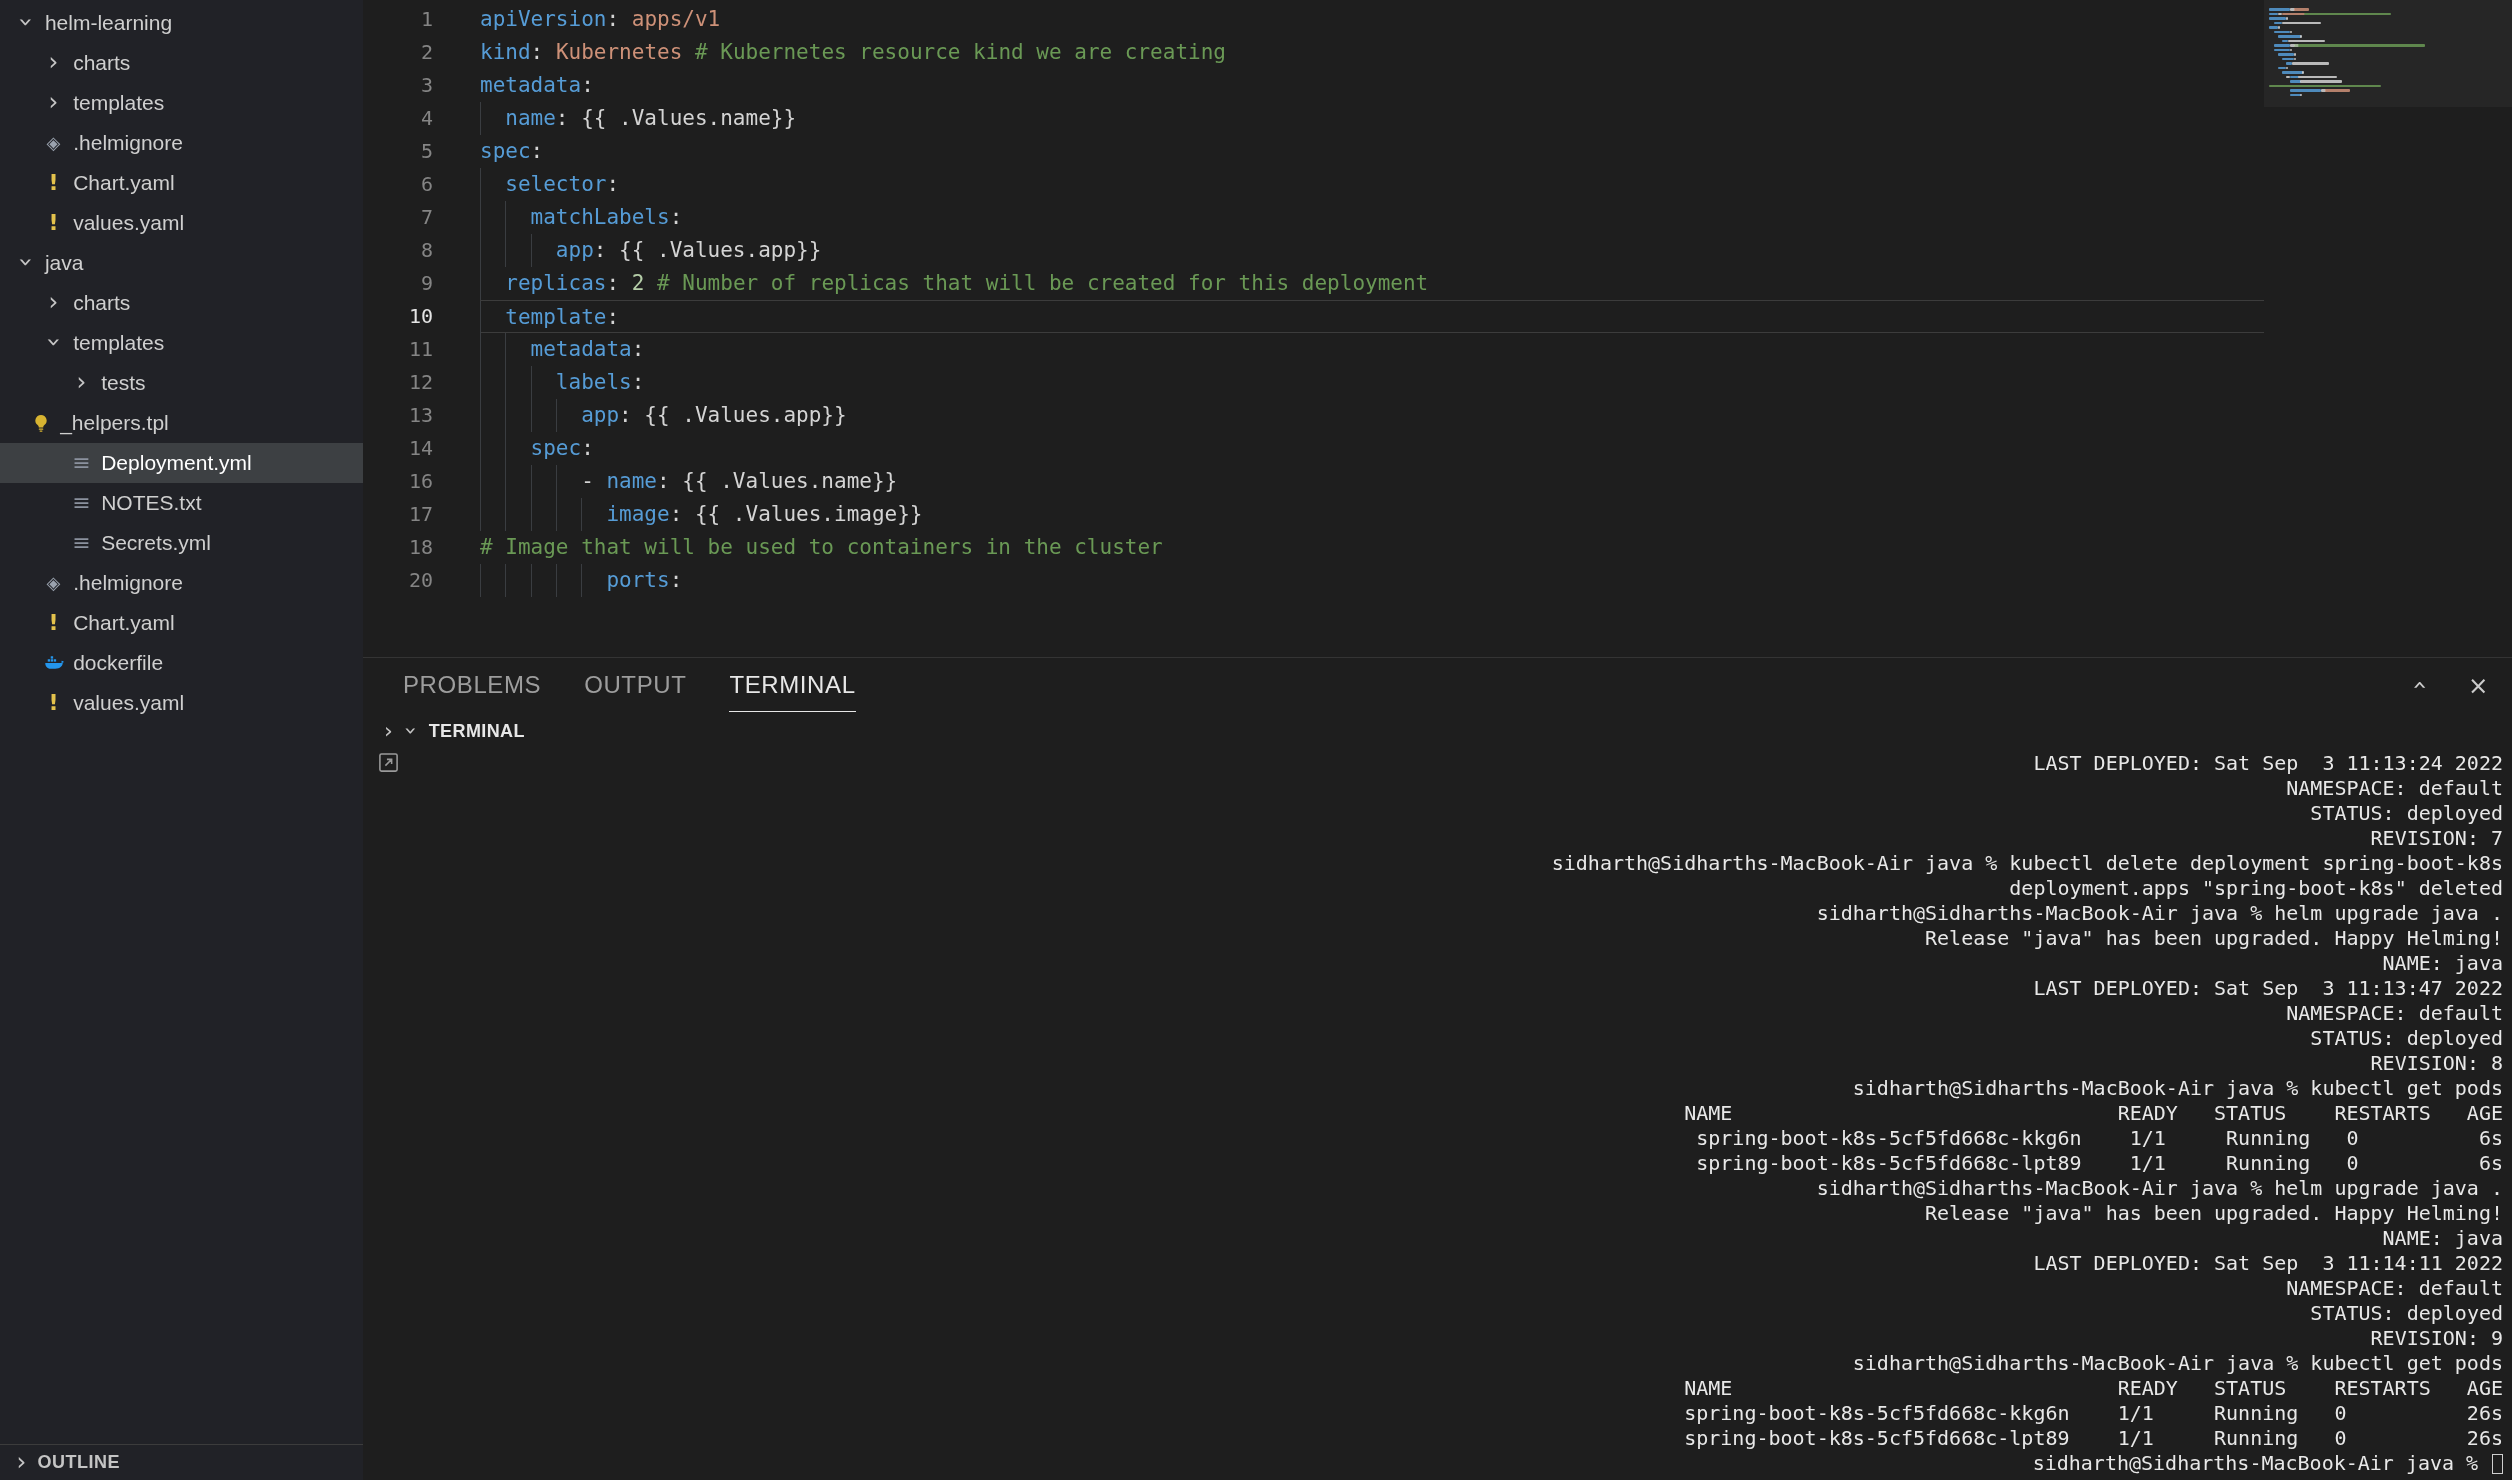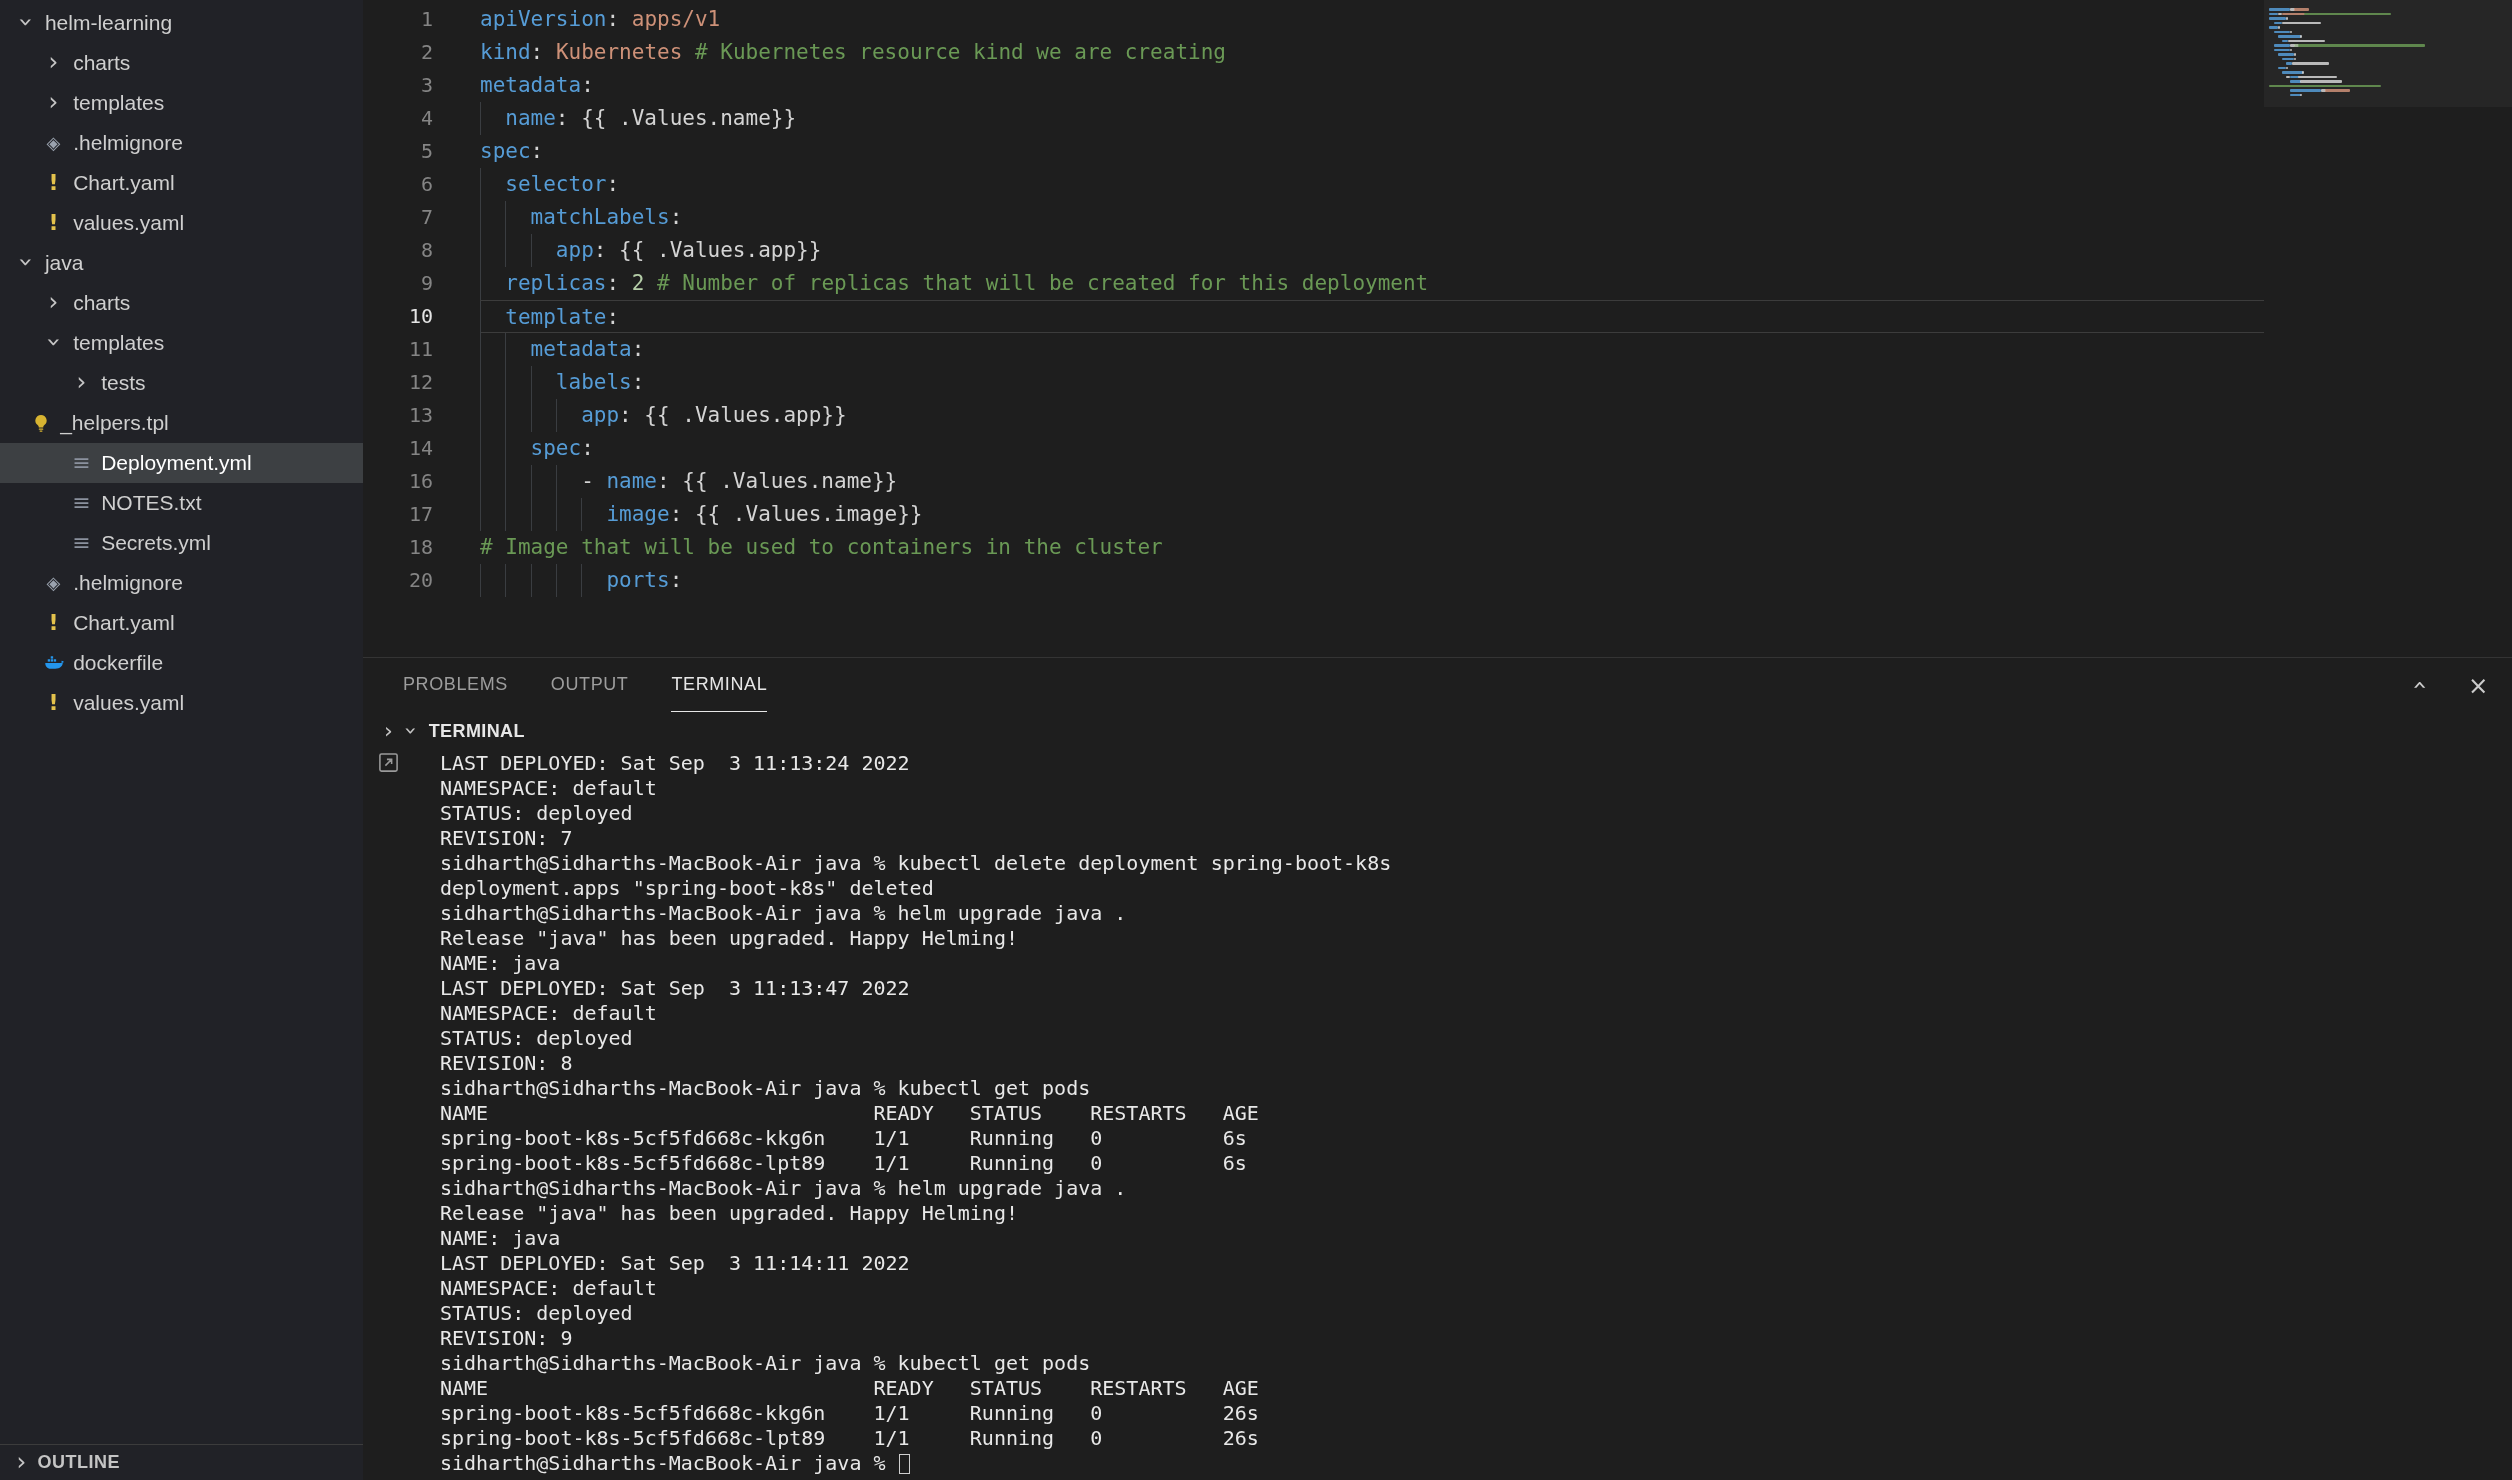--- a/index.html
+++ b/index.html
@@ -48,33 +48,33 @@
   #minimap { position:absolute; right:0; top:0; width:248px; height:100%; }
   #minimap-slider { position:absolute; left:0; top:0; width:100%; height:107px; background:rgba(121,121,121,0.10); }
   #minimap-lines { position:absolute; left:5.4px; top:7.2px; width:204px; }
   .mline { height:4.5px; position:relative; }
   .mseg { position:absolute; top:0.9px; height:2.7px; border-radius:0.9px; opacity:0.85; }
 
   
   #panel { position:absolute; left:363px; top:657px; right:0; bottom:0; background:#1e1e1e;
            border-top:0.9px solid #343434; }
   #panel-tabs { height:54px; display:flex; align-items:center; padding-left:40px; }
-  .ptab { margin-right:43px; font-size:18px; letter-spacing:0.6px; color:#9d9d9d; height:54px;
+  .ptab { margin-right:43px; font-size:24px; letter-spacing:0.6px; color:#9d9d9d; height:54px;
           display:flex; align-items:center; border-bottom:1.8px solid transparent; cursor:pointer; }
   .ptab.active { color:#e7e7e7; border-bottom-color:#e7e7e7; }
   #panel-actions { position:absolute; top:0; right:23.5px; height:54px; display:flex; align-items:center; gap:36px; }
   .action-icon { font-size:24.4px; color:#cccccc; cursor:pointer; font-family:"DejaVu Sans", sans-serif; }
   #term-header { display:flex; align-items:center; height:38px; padding-left:14.5px; color:#cccccc; }
   #term-header .twisty { width:22px; font-size:22px; }
   #term-title { font-size:18px; font-weight:700; color:#e7e7e7; margin-left:7.2px; letter-spacing:0.4px; }
   #term-gutter-icon { position:absolute; left:12.7px; top:92px; width:25px; height:25px; cursor:pointer; }
   #term-content { position:absolute; left:77px; top:93px; right:9px; bottom:0; overflow:hidden;
                   font-family:"DejaVu Sans Mono", monospace; font-size:20px; line-height:25px;
                   color:#e8e8e8; white-space:pre; }
-  .tline { height:25px; }
+  .tline { height:25px;text-align:right; }
   .cursor-box { display:inline-block; width:11px; height:20px; border:1.8px solid #cfcfcf;
                 vertical-align:-3.6px; margin-left:1.8px; }
 </style>
 </head>
 <body>
 
 <div id="sidebar">
   <div id="file-tree">
       <div class="tree-row" style="padding-left: 12.7px;">
         <span class="twisty down">›</span>

